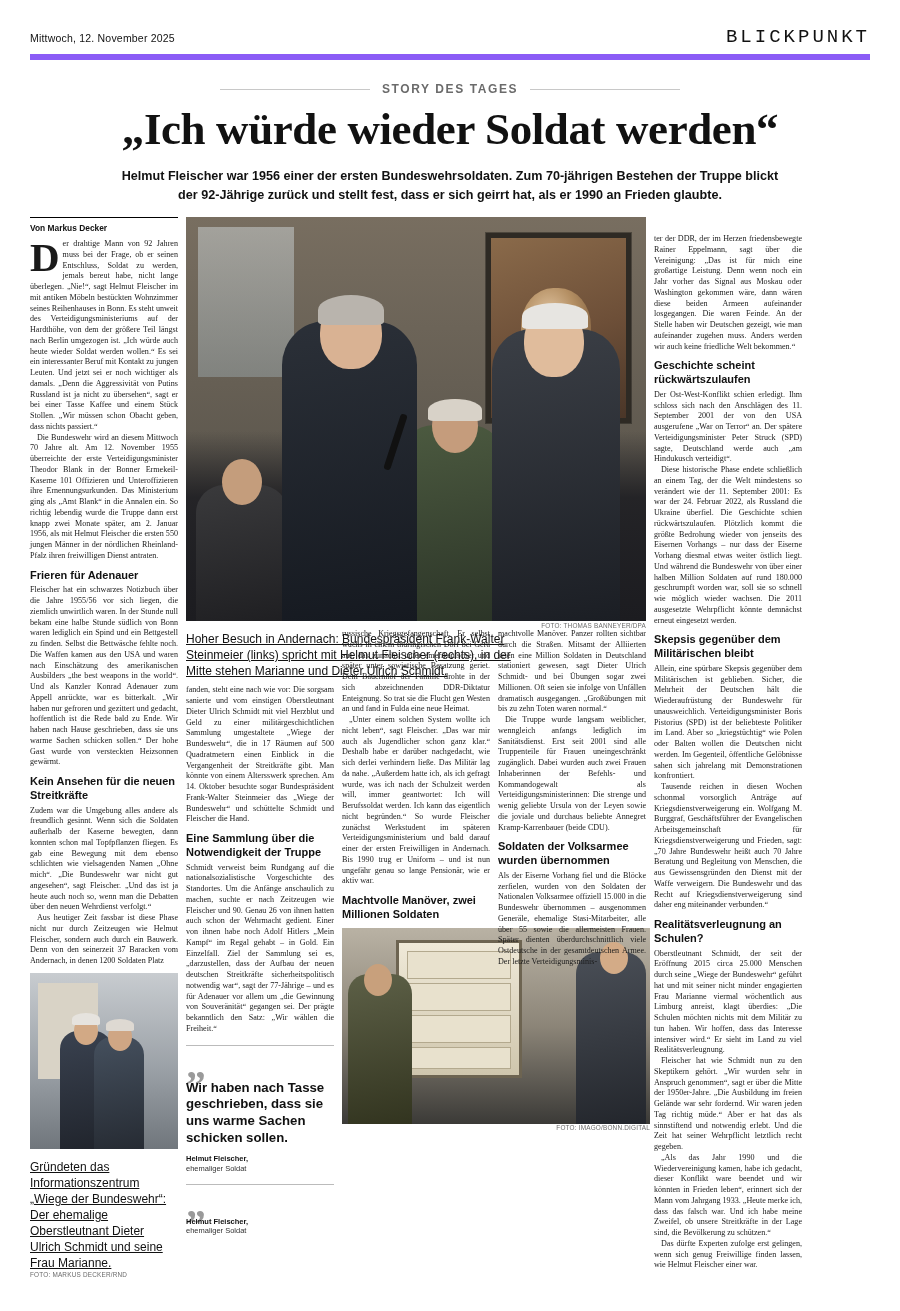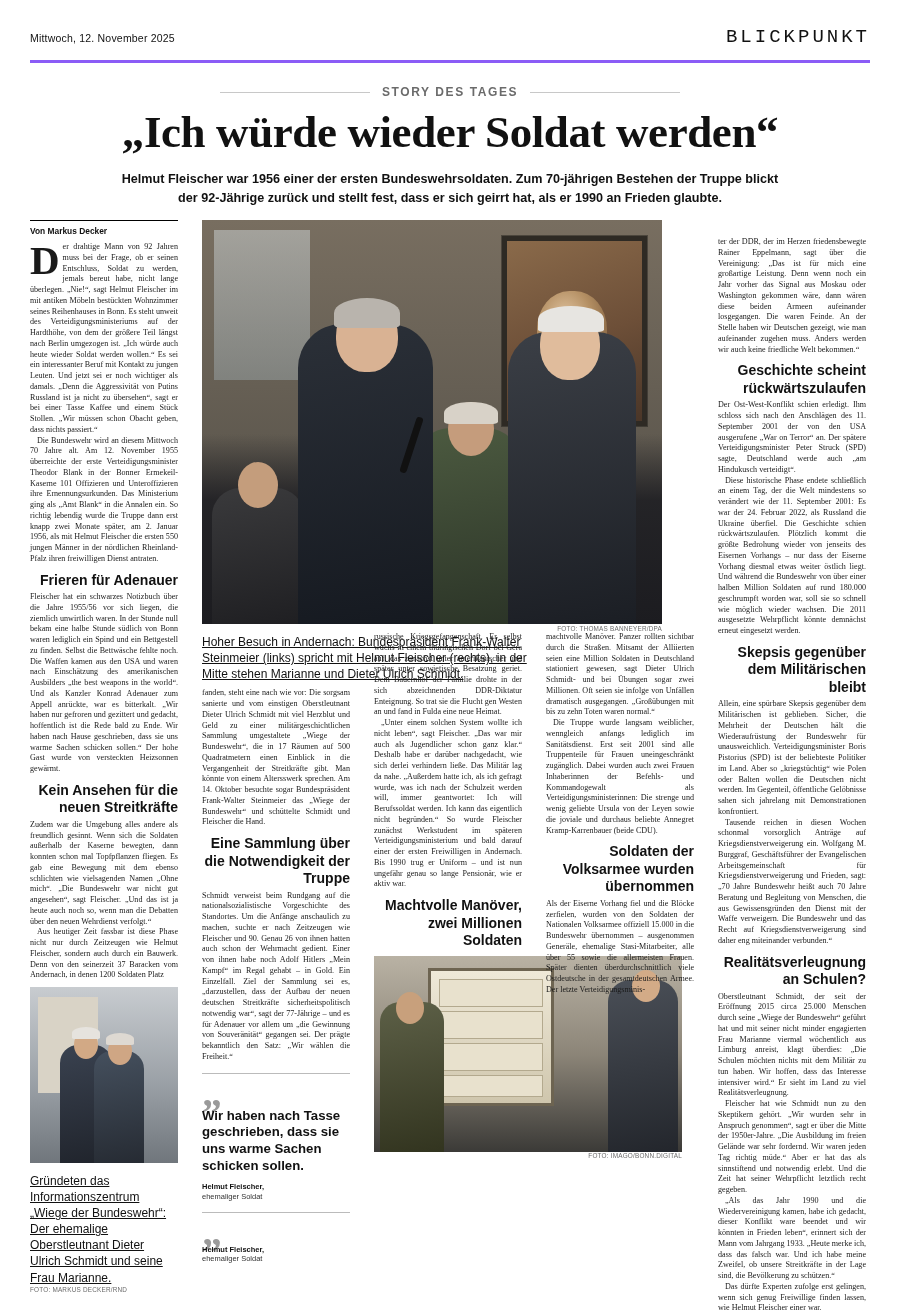--- a/index.html
+++ b/index.html
@@ -21,22 +21,22 @@
     position: relative;
     box-sizing: border-box;
     padding: 26px 30px 14px 30px;
   }
 
   
   .masthead {
     display: flex;
     align-items: baseline;
     justify-content: space-between;
-    border-bottom: 3px solid #8b5cf6;
-    padding-bottom: 12px;
+    border-bottom: 6px solid #8b5cf6;
+    padding-bottom: 6px;
   }
   .masthead-left {
     font-family: "Liberation Sans", sans-serif;
     font-size: 10.5px;
     letter-spacing: 0.2px;
     color: #111;
     flex: 1 1 0;
   }
   .masthead-center {
     font-family: Liberation Mono, monospace;
@@ -117,45 +117,45 @@
     color: #111;
     margin-bottom: 6px;
     border-top: 1px solid #000;
     padding-top: 5px;
   }
 
   
   .grid {
     display: grid;
     grid-template-columns: 148px 148px 148px 148px 148px;
-    column-gap: 24px;
+    column-gap: 8px;
     position: relative;
   }
 
   .col { position: relative; }
 
   p.body {
     font-family: "Liberation Serif", serif;
     font-size: 8.1px;
     line-height: 1.33;
     text-align: justify;
     margin: 0;
     hyphens: auto;
     -webkit-hyphens: auto;
     color: #1a1a1a;
   }
   p.body + p.body { text-indent: 7px; }
 
   .subhead {
     font-family: "Liberation Sans", sans-serif;
-    font-size: 14px;
+    font-size: 11px;
     font-weight: 700;
     line-height: 1.25;
     margin: 7px 0 3px 0;
-    text-align: right;
+    text-align: left;
   }
 
   .dropcap-para::first-letter {
     float: left;
     font-family: "Liberation Serif", serif;
     font-size: 41px;
     line-height: 0.82;
     font-weight: 700;
     padding: 2px 3px 0 0;
   }

